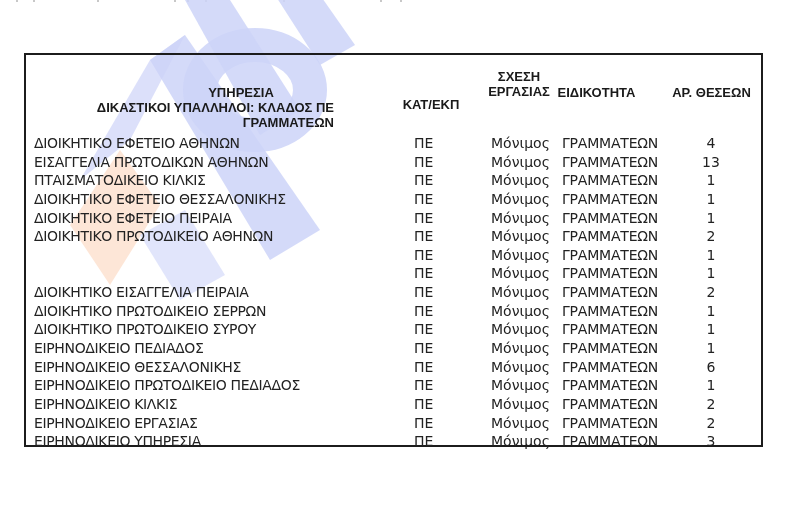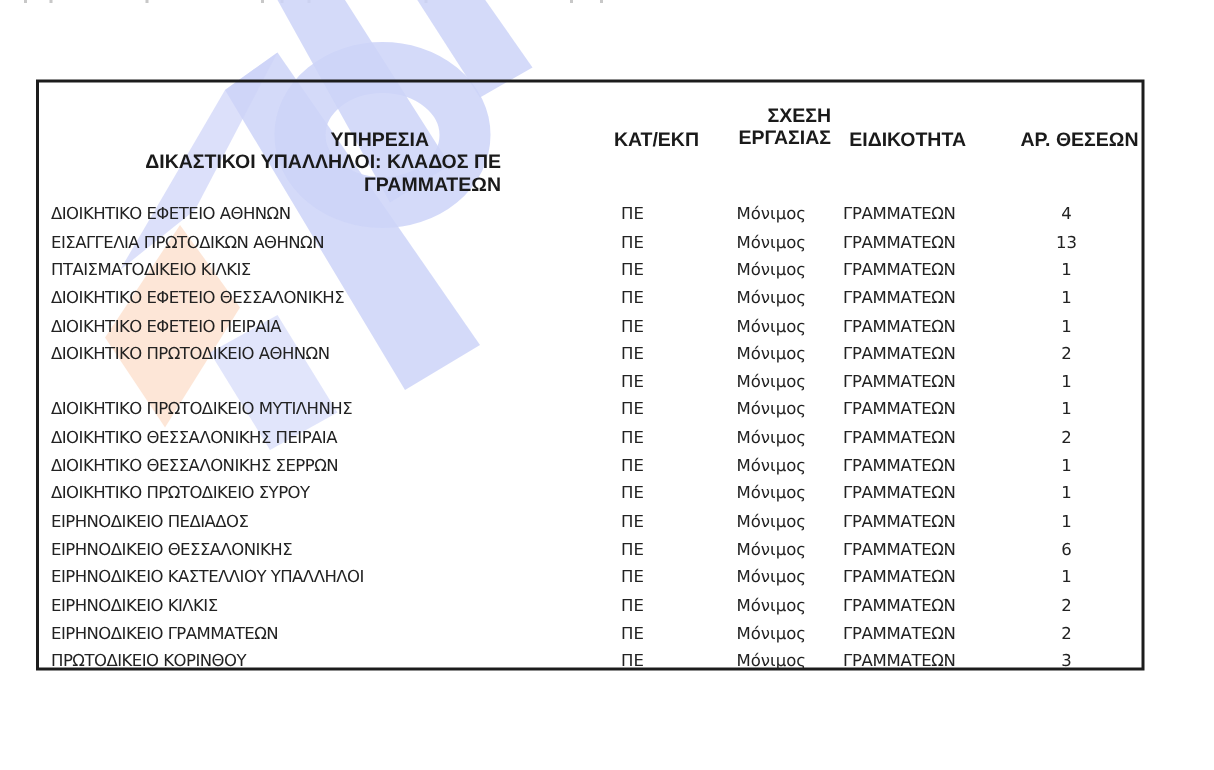--- a/index.html
+++ b/index.html
@@ -50,44 +50,44 @@
       width: 100%;
       height: 80px;
     }
     .hdr {
       position: absolute;
       font-family: "Liberation Sans", sans-serif;
       font-weight: bold;
       font-size: 13px;
       line-height: 15px;
       color: #1a1a1a;
-      text-align: right;
+      text-align: center;
     }
     .hdr-service {
       left: 170px; top: 30px; width: 90px;
     }
     .hdr-group {
       left: 8px; top: 45px; width: 300px;
       text-align: right;
       line-height: 15px;
     }
-    .hdr-cat { left: 370px; top: 30px; width: 70px; }
+    .hdr-cat { left: 370px; top: 42px; width: 70px; }
     .hdr-rel { left: 458px; top: 14px; width: 70px; }
     .hdr-spec { left: 523px; top: 30px; width: 95px; }
     .hdr-pos { left: 638px; top: 30px; width: 95px; }
     .rows {
       position: absolute;
       left: 0; top: 79px;
       width: 100%;
     }
     .row {
       position: relative;
       height: 18.65px;
       font-family: "DejaVu Sans", sans-serif;
-      font-size: 11px;
+      font-size: 14px;
       line-height: 18.65px;
       color: #222;
     }
     .row span {
       position: absolute;
       top: 0;
       white-space: nowrap;
     }
     .c-service { left: 8px; letter-spacing: -0.35px; }
     .c-cat { left: 388px; }
@@ -184,35 +184,34 @@
         <span class="c-spec">ΓΡΑΜΜΑΤΕΩΝ</span>
         <span class="c-pos">2</span>
       </div>
     <div class="row">
         <span class="c-cat">ΠΕ</span>
         <span class="c-rel">Μόνιμος</span>
         <span class="c-spec">ΓΡΑΜΜΑΤΕΩΝ</span>
         <span class="c-pos">1</span>
       </div>
     <div class="row">
-        <span class="c-service">ΔΙΟΙΚΗΤΙΚΟ ΠΡΩΤΟΔΙΚΕΙΟ ΜΥΤΙΛΗΝΗΣ</span>
-        <span class="c-cat">ΠΕ</span>
-        <span class="c-rel">Μόνιμος</span>
-        <span class="c-spec">ΓΡΑΜΜΑΤΕΩΝ</span>
-        <span class="c-pos">1</span>
-      </div>
-    <div class="row">
-        <span class="c-service">ΔΙΟΙΚΗΤΙΚΟ ΘΕΣΣΑΛΟΝΙΚΗΣ ΠΕΙΡΑΙΑ</span>
-        <span class="c-cat">ΠΕ</span>
-        <span class="c-rel">Μόνιμος</span>
-        <span class="c-spec">ΓΡΑΜΜΑΤΕΩΝ</span>
-        <span class="c-pos">2</span>
-      </div>
-    <div class="row">
-        <span class="c-service">ΔΙΟΙΚΗΤΙΚΟ ΘΕΣΣΑΛΟΝΙΚΗΣ ΣΕΡΡΩΝ</span>
+        <span class="c-cat">ΠΕ</span>
+        <span class="c-rel">Μόνιμος</span>
+        <span class="c-spec">ΓΡΑΜΜΑΤΕΩΝ</span>
+        <span class="c-pos">1</span>
+      </div>
+    <div class="row">
+        <span class="c-service">ΔΙΟΙΚΗΤΙΚΟ ΕΙΣΑΓΓΕΛΙΑ ΠΕΙΡΑΙΑ</span>
+        <span class="c-cat">ΠΕ</span>
+        <span class="c-rel">Μόνιμος</span>
+        <span class="c-spec">ΓΡΑΜΜΑΤΕΩΝ</span>
+        <span class="c-pos">2</span>
+      </div>
+    <div class="row">
+        <span class="c-service">ΔΙΟΙΚΗΤΙΚΟ ΠΡΩΤΟΔΙΚΕΙΟ ΣΕΡΡΩΝ</span>
         <span class="c-cat">ΠΕ</span>
         <span class="c-rel">Μόνιμος</span>
         <span class="c-spec">ΓΡΑΜΜΑΤΕΩΝ</span>
         <span class="c-pos">1</span>
       </div>
     <div class="row">
         <span class="c-service">ΔΙΟΙΚΗΤΙΚΟ ΠΡΩΤΟΔΙΚΕΙΟ ΣΥΡΟΥ</span>
         <span class="c-cat">ΠΕ</span>
         <span class="c-rel">Μόνιμος</span>
         <span class="c-spec">ΓΡΑΜΜΑΤΕΩΝ</span>
@@ -226,41 +225,41 @@
         <span class="c-pos">1</span>
       </div>
     <div class="row">
         <span class="c-service">ΕΙΡΗΝΟΔΙΚΕΙΟ ΘΕΣΣΑΛΟΝΙΚΗΣ</span>
         <span class="c-cat">ΠΕ</span>
         <span class="c-rel">Μόνιμος</span>
         <span class="c-spec">ΓΡΑΜΜΑΤΕΩΝ</span>
         <span class="c-pos">6</span>
       </div>
     <div class="row">
-        <span class="c-service">ΕΙΡΗΝΟΔΙΚΕΙΟ ΚΑΣΤΕΛΛΙΟΥ ΥΠΑΛΛΗΛΟΙ</span>
+        <span class="c-service">ΕΙΡΗΝΟΔΙΚΕΙΟ ΠΡΩΤΟΔΙΚΕΙΟ ΠΕΔΙΑΔΟΣ</span>
         <span class="c-cat">ΠΕ</span>
         <span class="c-rel">Μόνιμος</span>
         <span class="c-spec">ΓΡΑΜΜΑΤΕΩΝ</span>
         <span class="c-pos">1</span>
       </div>
     <div class="row">
         <span class="c-service">ΕΙΡΗΝΟΔΙΚΕΙΟ ΚΙΛΚΙΣ</span>
         <span class="c-cat">ΠΕ</span>
         <span class="c-rel">Μόνιμος</span>
         <span class="c-spec">ΓΡΑΜΜΑΤΕΩΝ</span>
         <span class="c-pos">2</span>
       </div>
     <div class="row">
-        <span class="c-service">ΕΙΡΗΝΟΔΙΚΕΙΟ ΓΡΑΜΜΑΤΕΩΝ</span>
-        <span class="c-cat">ΠΕ</span>
-        <span class="c-rel">Μόνιμος</span>
-        <span class="c-spec">ΓΡΑΜΜΑΤΕΩΝ</span>
-        <span class="c-pos">2</span>
-      </div>
-    <div class="row">
-        <span class="c-service">ΠΡΩΤΟΔΙΚΕΙΟ ΚΟΡΙΝΘΟΥ</span>
+        <span class="c-service">ΕΙΡΗΝΟΔΙΚΕΙΟ ΕΡΓΑΣΙΑΣ</span>
+        <span class="c-cat">ΠΕ</span>
+        <span class="c-rel">Μόνιμος</span>
+        <span class="c-spec">ΓΡΑΜΜΑΤΕΩΝ</span>
+        <span class="c-pos">2</span>
+      </div>
+    <div class="row">
+        <span class="c-service">ΕΙΡΗΝΟΔΙΚΕΙΟ ΥΠΗΡΕΣΙΑ</span>
         <span class="c-cat">ΠΕ</span>
         <span class="c-rel">Μόνιμος</span>
         <span class="c-spec">ΓΡΑΜΜΑΤΕΩΝ</span>
         <span class="c-pos">3</span>
       </div>
   </div>
 </div>
 
 </body></html>

